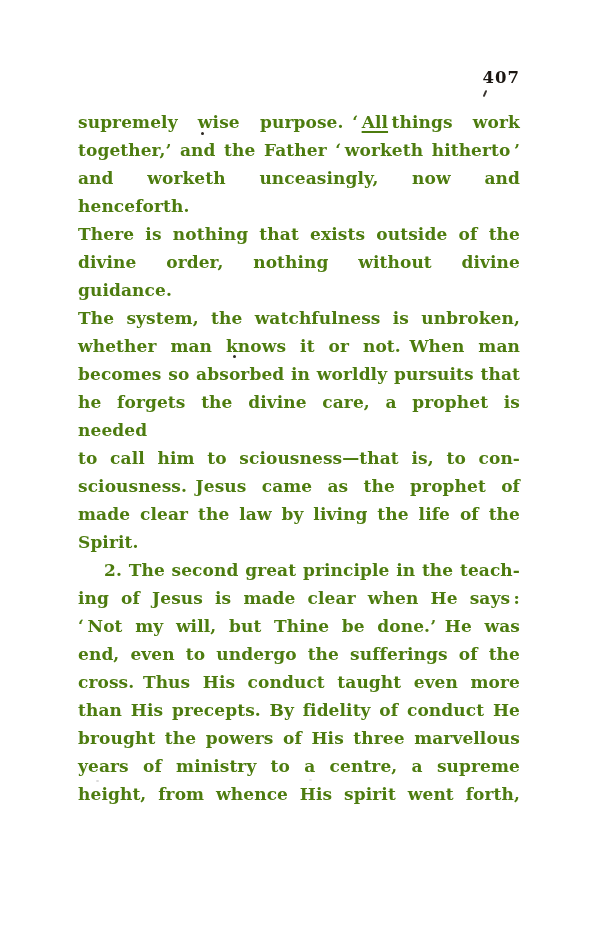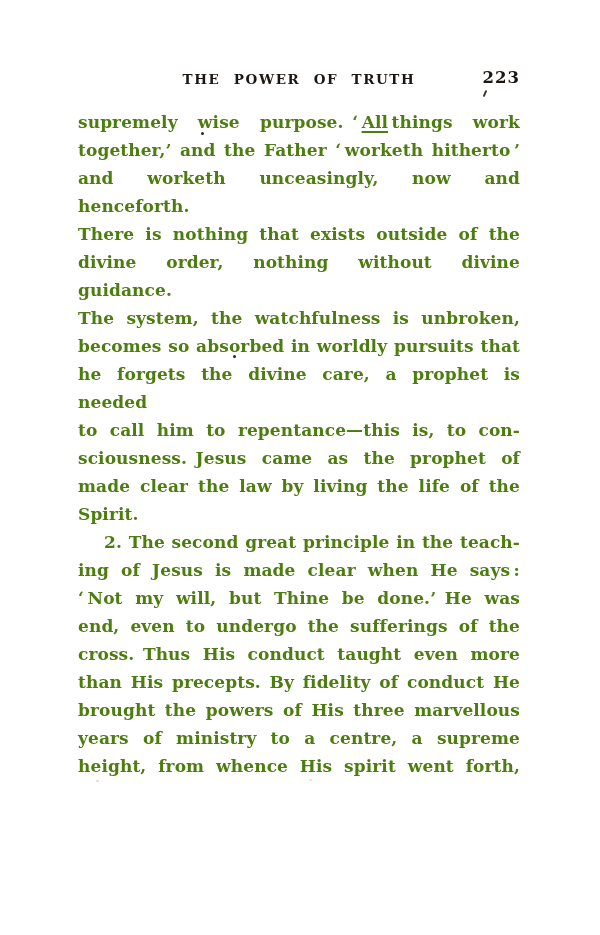--- a/index.html
+++ b/index.html
@@ -96,40 +96,40 @@
     transform: rotate(24deg);
     border-radius: 1px;
   }
 </style>
 </head>
 <body>
 
 <div class="page">
 
   <div class="running-header">
-    <span class="header-title">THE POWER OF TRUTH</span>
-    <span class="page-number">223</span>
+    <span class="page-number">407</span>
   </div>
 
   <span class="tick"></span>
   <span class="speck s1"></span>
   <span class="speck s2"></span>
   <span class="speck faint1"></span>
   <span class="speck faint2"></span>
 
   <div class="body-text">
     <p class="line"><span>supremely wise purpose. ‘ </span><span class="u">All</span><span> things work</span></p>
     <p class="line">together,’ and the Father ‘ worketh hitherto ’</p>
     <p class="line">and worketh unceasingly, now and henceforth.</p>
     <p class="line">There is nothing that exists outside of the</p>
     <p class="line">divine order, nothing without divine guidance.</p>
     <p class="line">The system, the watchfulness is unbroken,</p>
+    <p class="line">whether man knows it or not. When man</p>
     <p class="line">becomes so absorbed in worldly pursuits that</p>
     <p class="line">he forgets the divine care, a prophet is needed</p>
-    <p class="line">to call him to repentance—this is, to con-</p>
+    <p class="line">to call him to sciousness—that is, to con-</p>
     <p class="line">sciousness. Jesus came as the prophet of</p>
     <p class="line">made clear the law by living the life of the</p>
     <p class="line flush">Spirit.</p>
     <p class="line indent">2. The second great principle in the teach-</p>
     <p class="line">ing of Jesus is made clear when He says :</p>
     <p class="line">‘ Not my will, but Thine be done.’ He was</p>
     <p class="line">end, even to undergo the sufferings of the</p>
     <p class="line">cross. Thus His conduct taught even more</p>
     <p class="line">than His precepts. By fidelity of conduct He</p>
     <p class="line">brought the powers of His three marvellous</p>

